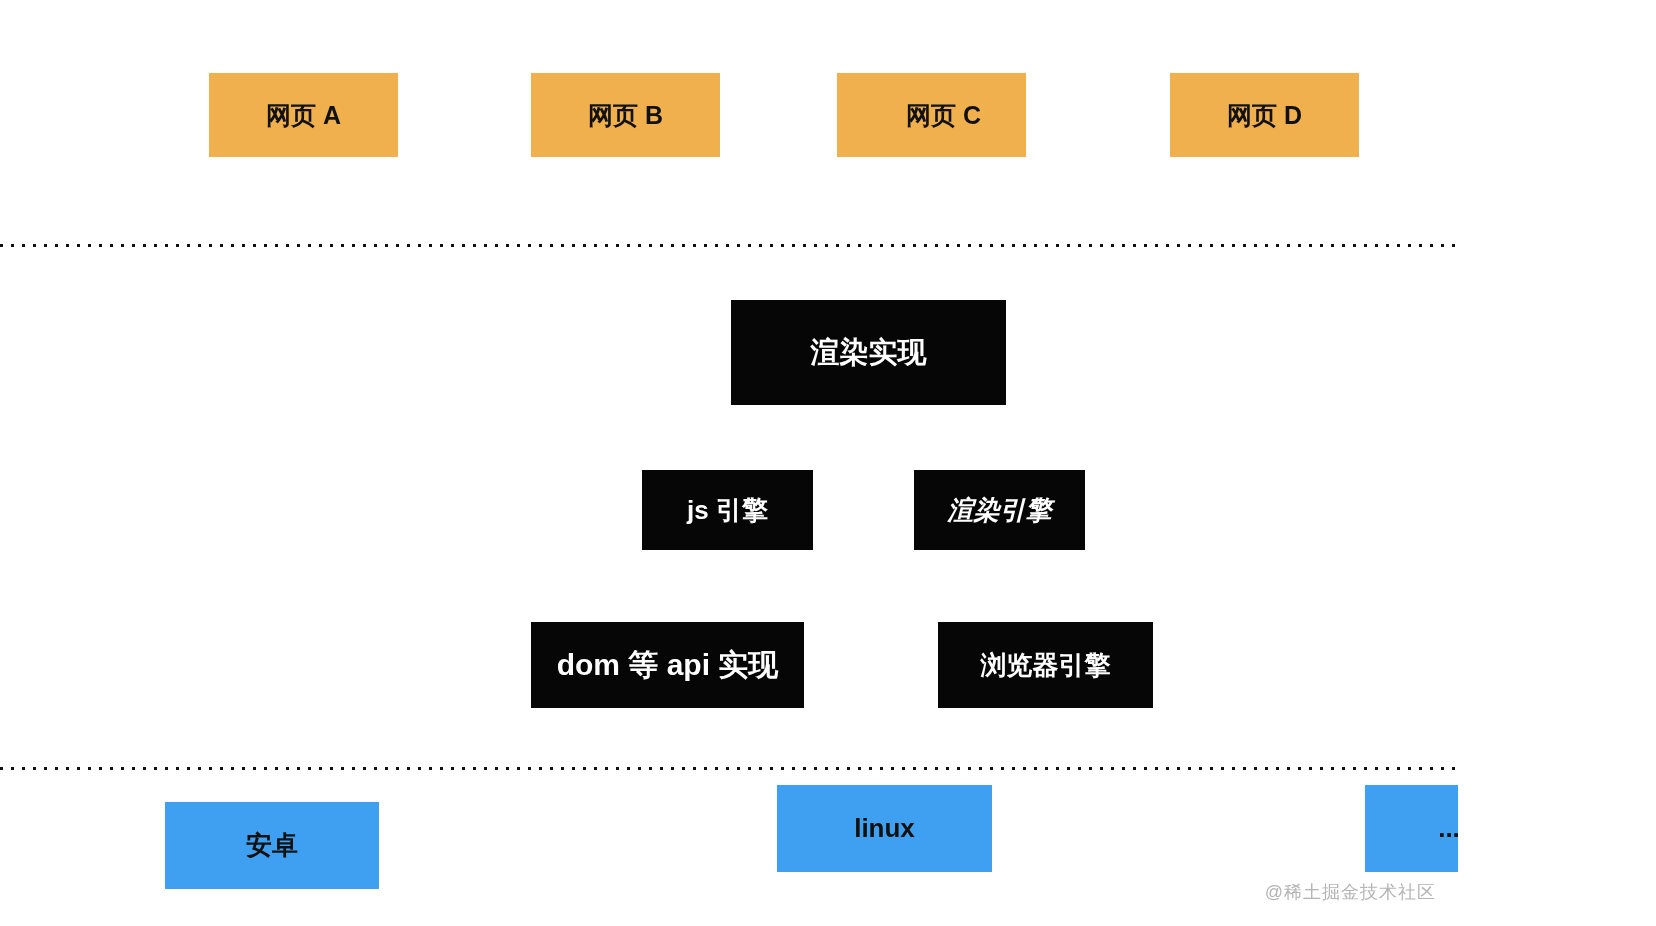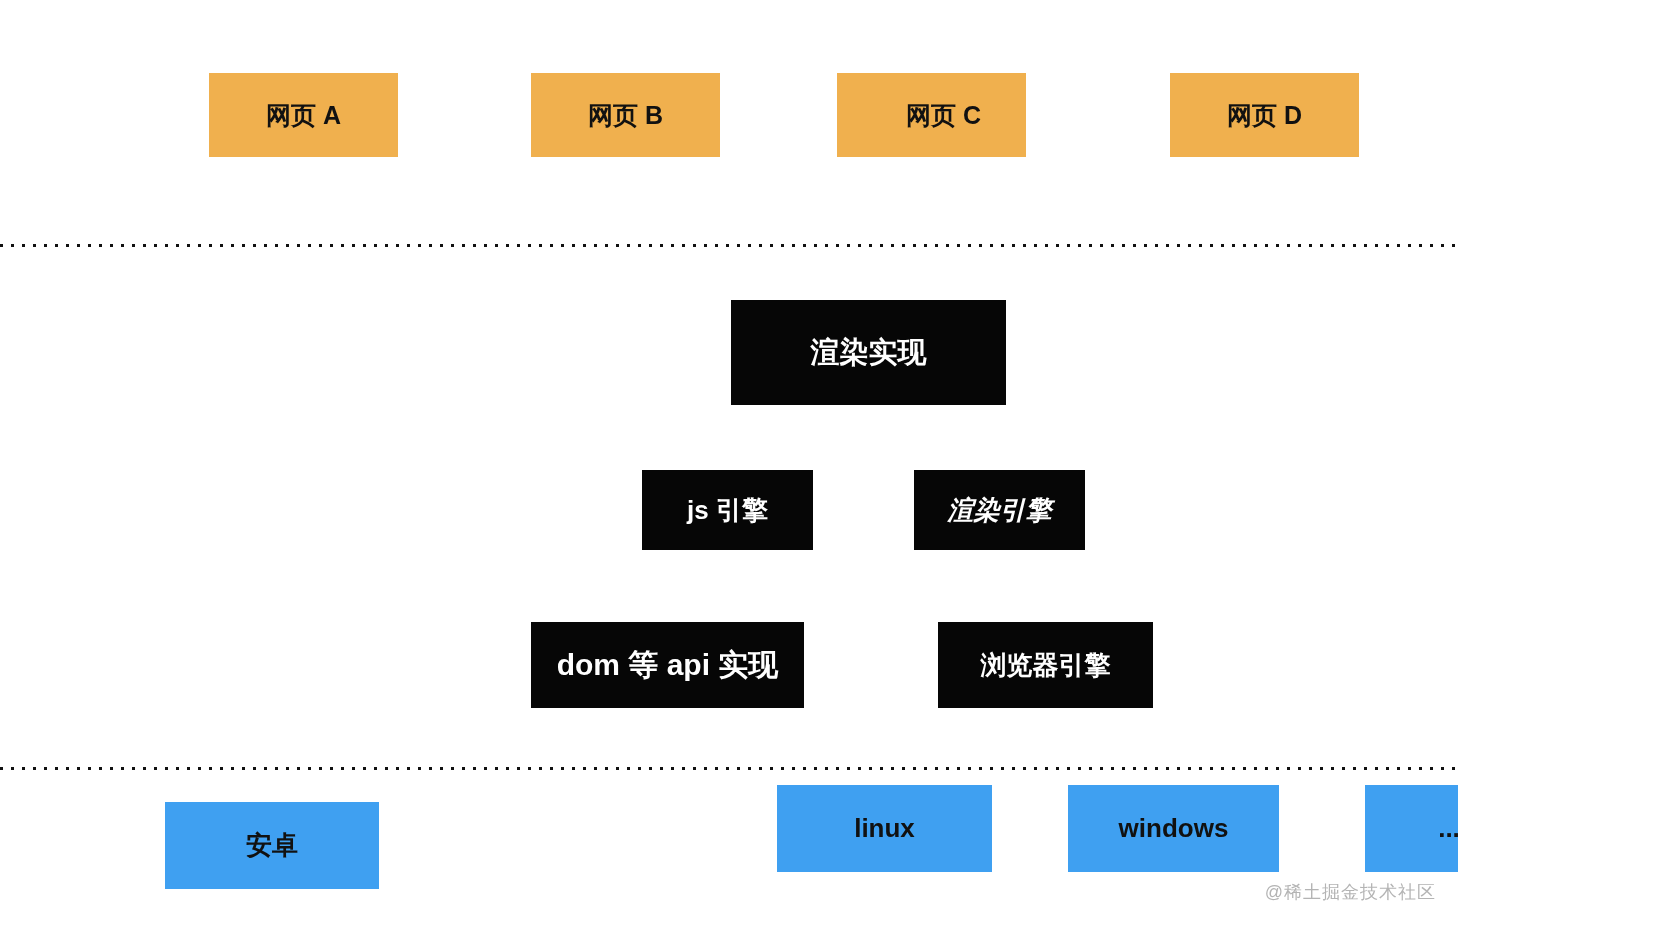--- a/index.html
+++ b/index.html
@@ -105,18 +105,17 @@
   <div class="box engine-box" id="js-engine">js 引擎</div>
   <div class="box engine-box" id="render-engine">渲染引擎</div>
 
   <div class="box engine-box" id="dom-api-impl">dom 等 api 实现</div>
   <div class="box engine-box" id="render-impl">浏览器引擎</div>
 
   <div class="dotted-line" id="line-bottom"></div>
 
   <div class="box platform-box" id="platform-android">安卓</div>
   <div class="box platform-box" id="platform-linux">linux</div>
-  <div class="box platform-box" id="platform-windows">windows</div>
   <div class="box platform-box" id="platform-more">...</div>
 
   <div class="watermark">@稀土掘金技术社区</div>
 
 </div>
 
 </body></html>

